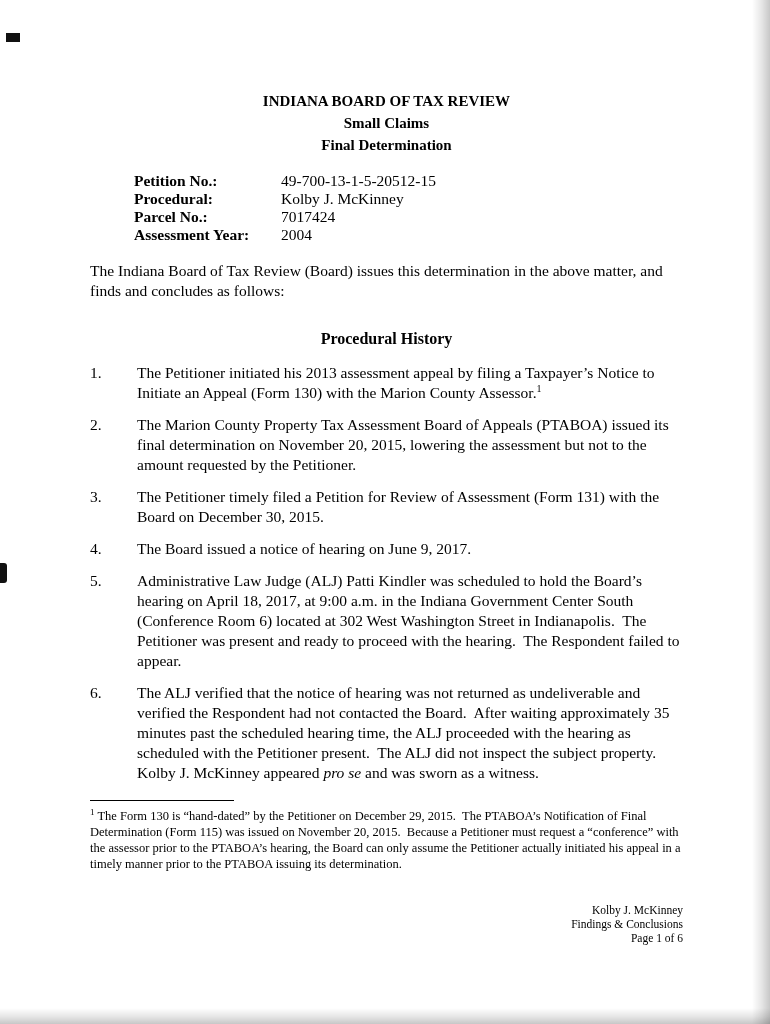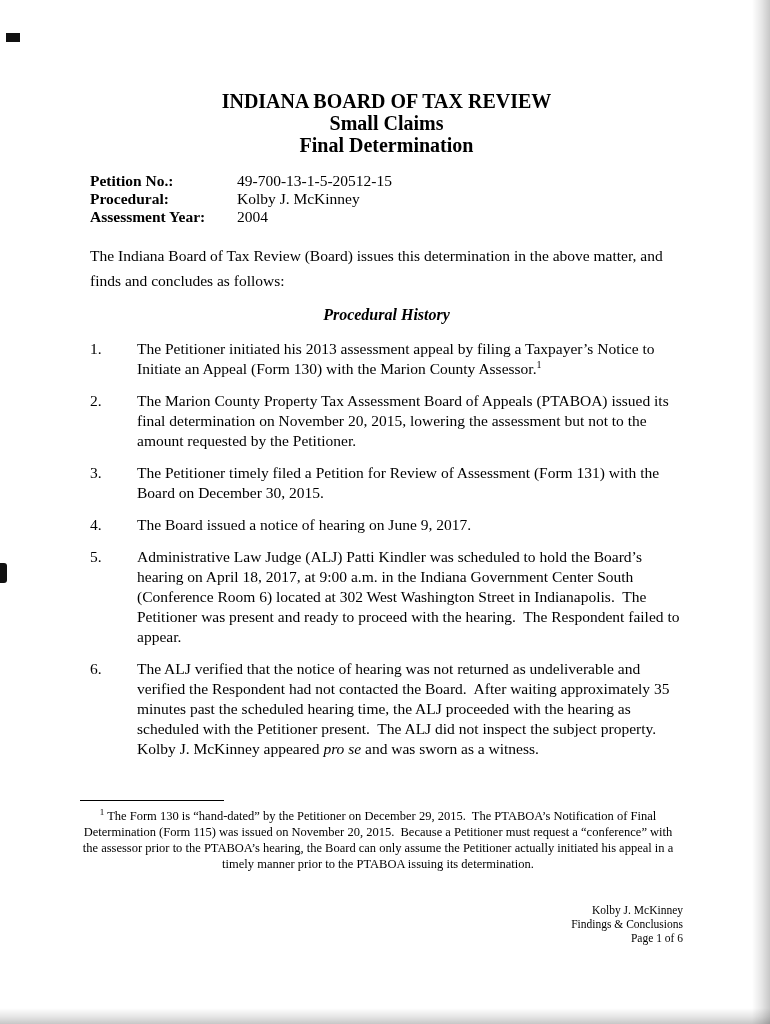--- a/index.html
+++ b/index.html
@@ -21,65 +21,63 @@
     top: 0; left: 90px;
     width: 593px;
     padding-top: 90px;
     box-sizing: content-box;
   }
 
   
   .title-block { text-align: center; margin-bottom: 16px; }
   .title-line {
     font-weight: bold;
-    font-size: 20px;
+    font-size: 15px;
     line-height: 22px;
   }
 
   
   .petition-info { margin-bottom: 17px; }
-  .petition-row { display: flex; line-height: 18px; }
+  .petition-row { display: flex; line-height: 18px; margin-left: 44px; }
   .petition-label {
     font-weight: bold;
     width: 147px;
     flex: 0 0 147px;
   }
   .petition-value { font-weight: normal; }
 
   
-  .intro { margin: 0 0 12px 0; line-height: 25px; }
+  .intro { margin: 0 0 28px 0; line-height: 20px; }
 
   
   .section-heading {
     text-align: center;
     font-weight: bold;
     font-size: 16px;
     line-height: 20px;
     margin: 0 0 14px 0;
-    font-style: italic;
   }
 
   
   .list-item { display: flex; margin-bottom: 12px; line-height: 20px; }
   .item-num { width: 47px; flex: 0 0 47px; }
   .item-text { width: 546px; }
   sup.fn-ref {
     font-size: 10px;
     line-height: 0;
     vertical-align: super;
   }
   em.pro-se { font-style: italic; }
 
   
   .footnote-area {
     position: absolute;
-    left: 80px;
+    left: 90px;
     top: 800px;
     width: 596px;
-    text-align: center;
   }
   .footnote-rule {
     width: 144px;
     border-top: 1.5px solid #000;
     margin-bottom: 7px;
   }
   .footnote-text {
     font-size: 12.5px;
     line-height: 16px;
   }
@@ -133,20 +131,24 @@
     <section class="petition-info">
       <div class="petition-row">
         <span class="petition-label" data-bind="petition_info.rows.0.label">Petition No.:</span>
           <span class="petition-value" data-bind="petition_info.rows.0.value">49-700-13-1-5-20512-15</span>
       </div>
       <div class="petition-row">
         <span class="petition-label" data-bind="petition_info.rows.1.label">Procedural:</span>
           <span class="petition-value" data-bind="petition_info.rows.1.value">Kolby J. McKinney</span>
       </div>
       <div class="petition-row">
+        <span class="petition-label" data-bind="petition_info.rows.3.label">Parcel No.:</span>
+          <span class="petition-value" data-bind="petition_info.rows.3.value">7017424</span>
+      </div>
+      <div class="petition-row">
         <span class="petition-label" data-bind="petition_info.rows.4.label">Assessment Year:</span>
           <span class="petition-value" data-bind="petition_info.rows.4.value">2004</span>
       </div>
     </section>
 
     <p class="intro" data-bind="intro_paragraph">The Indiana Board of Tax Review (Board) issues this determination in the above matter, and finds and concludes as follows:</p>
 
     <h2 class="section-heading" data-bind="procedural_history.heading">Procedural History</h2>
 
     <section>

